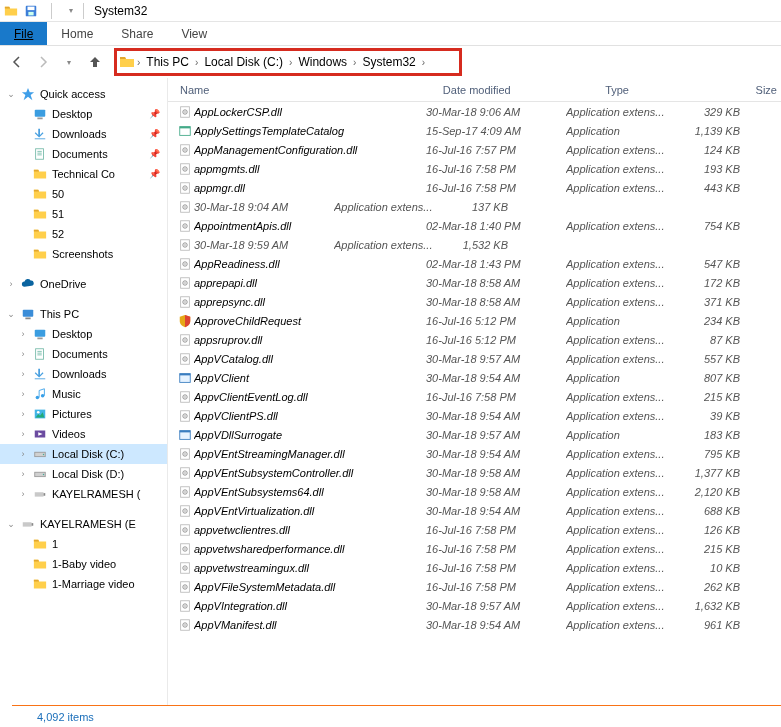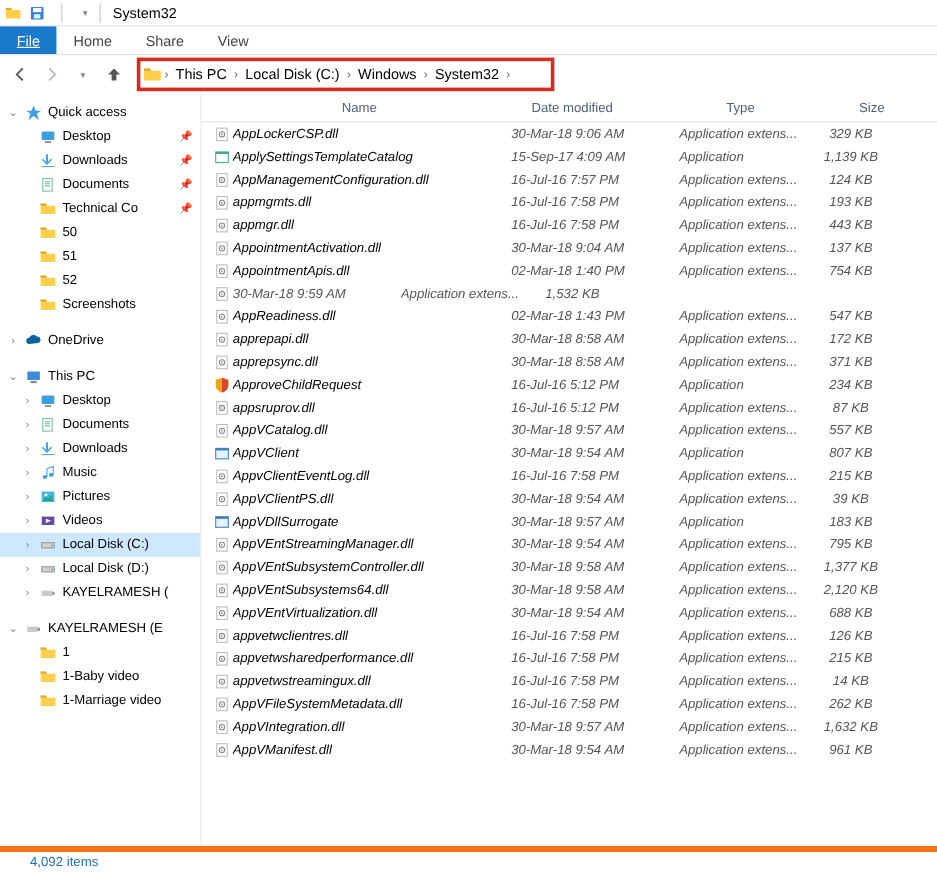--- a/index.html
+++ b/index.html
@@ -3,52 +3,52 @@
 <meta charset="utf-8">
 <style>
 * { margin: 0; padding: 0; box-sizing: border-box; font-family: "Segoe UI", Tahoma, sans-serif; font-size: 11px; }
 body { background: #fff; width: 781px; height: 727px; overflow: hidden; display: flex; flex-direction: column; }
 .titlebar { height: 22px; background: #fff; display: flex; align-items: center; padding: 0 3px; gap: 4px; border-bottom: 1px solid #e5e5e5; }
 .titlebar .tb-ico { width: 16px; height: 16px; display: inline-flex; align-items: center; justify-content: center; }
 .titlebar .sep { width: 1px; height: 16px; background: #ccc; }
 .titlebar .title { margin-left: 6px; font-size: 12px; }
 .ribbon-tabs { height: 24px; display: flex; align-items: stretch; border-bottom: 1px solid #e1e1e1; }
 .ribbon-tabs .tab { padding: 0 14px; display: flex; align-items: center; font-size: 12px; color: #444; cursor: default; }
-.ribbon-tabs .tab.file { background: #1979ca; color: #ffffff; text-decoration: underline; }
+.ribbon-tabs .tab.file { background: #1979ca; color: #000000; text-decoration: underline; }
 .navbar { height: 32px; display: flex; align-items: center; padding: 2px 6px; gap: 4px; }
 .arrow-btn { width: 22px; height: 22px; display: inline-flex; align-items: center; justify-content: center; color: #555; }
 .arrow-btn.disabled { color: #bbb; }
 .address { flex: 0 0 auto; display: flex; align-items: center; border: 3px solid #d62b1f; padding: 2px 6px 2px 2px; height: 28px; margin-left: 4px; }
 .address .crumb { padding: 0 4px; font-size: 12px; color: #000; background: #e5f1fb00; }
 .address .crumb-sep { color: #666; padding: 0 2px; font-size: 10px; }
 .address .final-sep { padding-right: 28px; }
 .content { flex: 1; display: flex; overflow: hidden; }
 .tree { width: 168px; border-right: 1px solid #eaeaea; padding-top: 6px; overflow-y: auto; overflow-x: hidden; color: #000; }
 .tree .node { display: flex; align-items: center; height: 20px; padding-left: 6px; gap: 4px; white-space: nowrap; }
 .tree .node .expander { width: 10px; font-size: 9px; color: #888; text-align: center; }
 .tree .node .ticon { width: 16px; height: 16px; display: inline-flex; align-items: center; justify-content: center; }
 .tree .node.lvl1 { padding-left: 18px; }
 .tree .node.selected { background: #cde8ff; }
 .tree .node .pin { color: #555; font-size: 9px; margin-left: auto; margin-right: 6px; }
 .tree-spacer { height: 10px; }
 .filepane { flex: 1; display: flex; flex-direction: column; overflow: hidden; }
 .filehdr { height: 24px; display: flex; align-items: center; border-bottom: 1px solid #e5e5e5; color: #51607a; padding-left: 8px; }
 .filehdr .col { padding: 0 4px; }
-.filehdr .col.name { width: 250px; text-align: center; }
+.filehdr .col.name { width: 250px; }
 .filehdr .col.date { width: 140px; margin-left: 16px; }
 .filehdr .col.type { width: 112px; margin-left: 24px; }
-.filehdr .col.size { width: 70px; }
+.filehdr .col.size { width: 70px; text-align: right; }
 .filelist { flex: 1; overflow-y: auto; overflow-x: hidden; }
 .filerow { height: 19px; display: flex; align-items: center; padding-left: 8px; font-style: italic; }
 .filerow .ficon { width: 18px; height: 16px; display: inline-flex; align-items: center; justify-content: center; }
 .filerow .c-name { width: 232px; overflow: hidden; text-overflow: ellipsis; white-space: nowrap; }
 .filerow .c-date { width: 140px; color: #555; }
 .filerow .c-type { width: 112px; color: #555; overflow: hidden; text-overflow: ellipsis; white-space: nowrap; }
-.filerow .c-size { width: 62px; text-align: center; color: #555; }
-.statusbar { height: 22px; border-top: 5px solid #f97316; display: flex; align-items: center; padding-left: 25px; color: #1b6fba; font-size: 12px; }
+.filerow .c-size { width: 62px; text-align: right; color: #555; }
+.statusbar { height: 22px; border-top: 1px solid #f97316; display: flex; align-items: center; padding-left: 25px; color: #1b6fba; font-size: 12px; margin-left: 12px; }
 svg { display: block; }
 </style>
 </head>
 <body>
 
 <div class="titlebar">
   <span class="tb-ico">
     <svg width="14" height="14" viewBox="0 0 16 16">
         <path fill="#ffcf4b" d="M1 3h5l1 2h8v8H1z"></path>
         <path fill="#e2a72e" d="M1 3h5l1 2H1z"></path>
@@ -443,21 +443,20 @@
           <span class="c-size">443 KB</span>
         </div>
         <div class="filerow">
           <span class="ficon">
             <svg width="14" height="14" viewBox="0 0 16 16">
               <rect x="3" y="2" width="10" height="12" fill="#fff" stroke="#bbb"></rect>
               <circle cx="8" cy="8" r="2.5" fill="none" stroke="#888"></circle>
               <circle cx="8" cy="8" r="0.8" fill="#888"></circle>
             </svg>
           </span>
-          <span class="c-name">AppointmentActivation.dll</span>
           <span class="c-date">30-Mar-18 9:04 AM</span>
           <span class="c-type">Application extens...</span>
           <span class="c-size">137 KB</span>
         </div>
         <div class="filerow">
           <span class="ficon">
             <svg width="14" height="14" viewBox="0 0 16 16">
               <rect x="3" y="2" width="10" height="12" fill="#fff" stroke="#bbb"></rect>
               <circle cx="8" cy="8" r="2.5" fill="none" stroke="#888"></circle>
               <circle cx="8" cy="8" r="0.8" fill="#888"></circle>
@@ -689,21 +688,21 @@
           <span class="ficon">
             <svg width="14" height="14" viewBox="0 0 16 16">
               <rect x="3" y="2" width="10" height="12" fill="#fff" stroke="#bbb"></rect>
               <circle cx="8" cy="8" r="2.5" fill="none" stroke="#888"></circle>
               <circle cx="8" cy="8" r="0.8" fill="#888"></circle>
             </svg>
           </span>
           <span class="c-name">appvetwstreamingux.dll</span>
           <span class="c-date">16-Jul-16 7:58 PM</span>
           <span class="c-type">Application extens...</span>
-          <span class="c-size">14 KB</span>
+          <span class="c-size">10 KB</span>
         </div>
         <div class="filerow">
           <span class="ficon">
             <svg width="14" height="14" viewBox="0 0 16 16">
               <rect x="3" y="2" width="10" height="12" fill="#fff" stroke="#bbb"></rect>
               <circle cx="8" cy="8" r="2.5" fill="none" stroke="#888"></circle>
               <circle cx="8" cy="8" r="0.8" fill="#888"></circle>
             </svg>
           </span>
           <span class="c-name">AppVFileSystemMetadata.dll</span>

